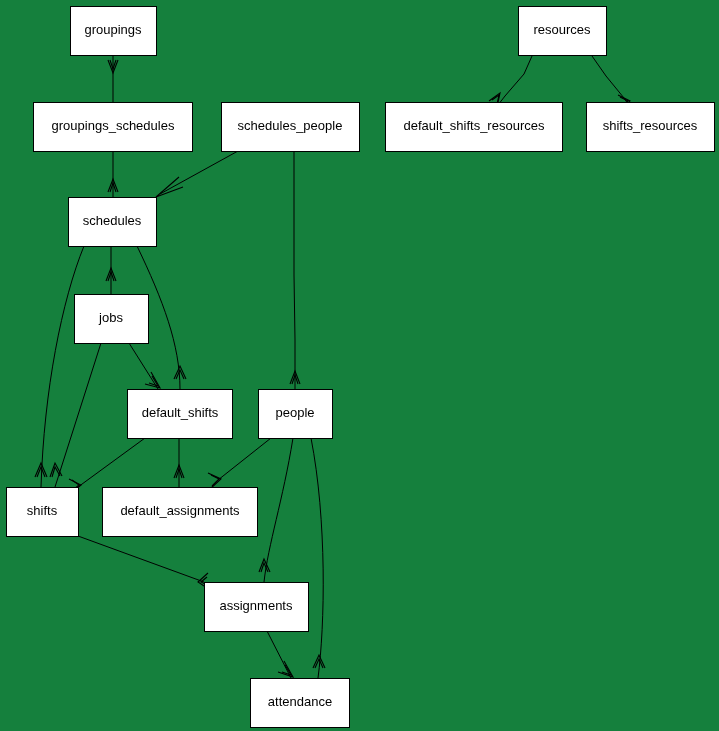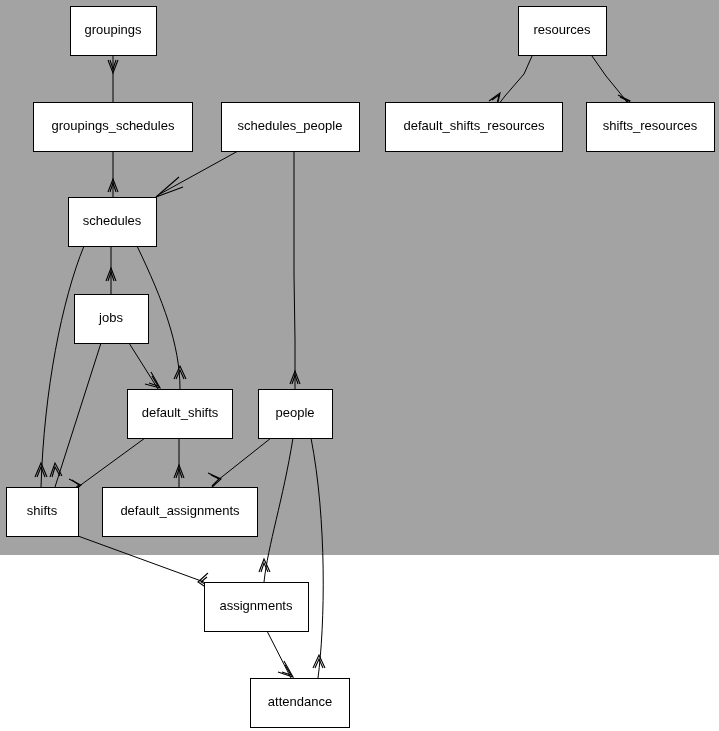--- a/index.html
+++ b/index.html
@@ -9,22 +9,22 @@
   }
   body {
     width: 719px;
     height: 731px;
     font-family: "Liberation Sans", sans-serif;
     overflow: hidden;
   }
   #diagram-root {
     position: relative;
     width: 719px;
-    height: 555px;
-    background: #a3a3a3;
+    height: 731px;
+    background: #15803d;
   }
   svg#erd-canvas {
     position: absolute;
     left: 0;
     top: 0;
     width: 719px;
     height: 731px;
     display: block;
   }
   .node-box {

